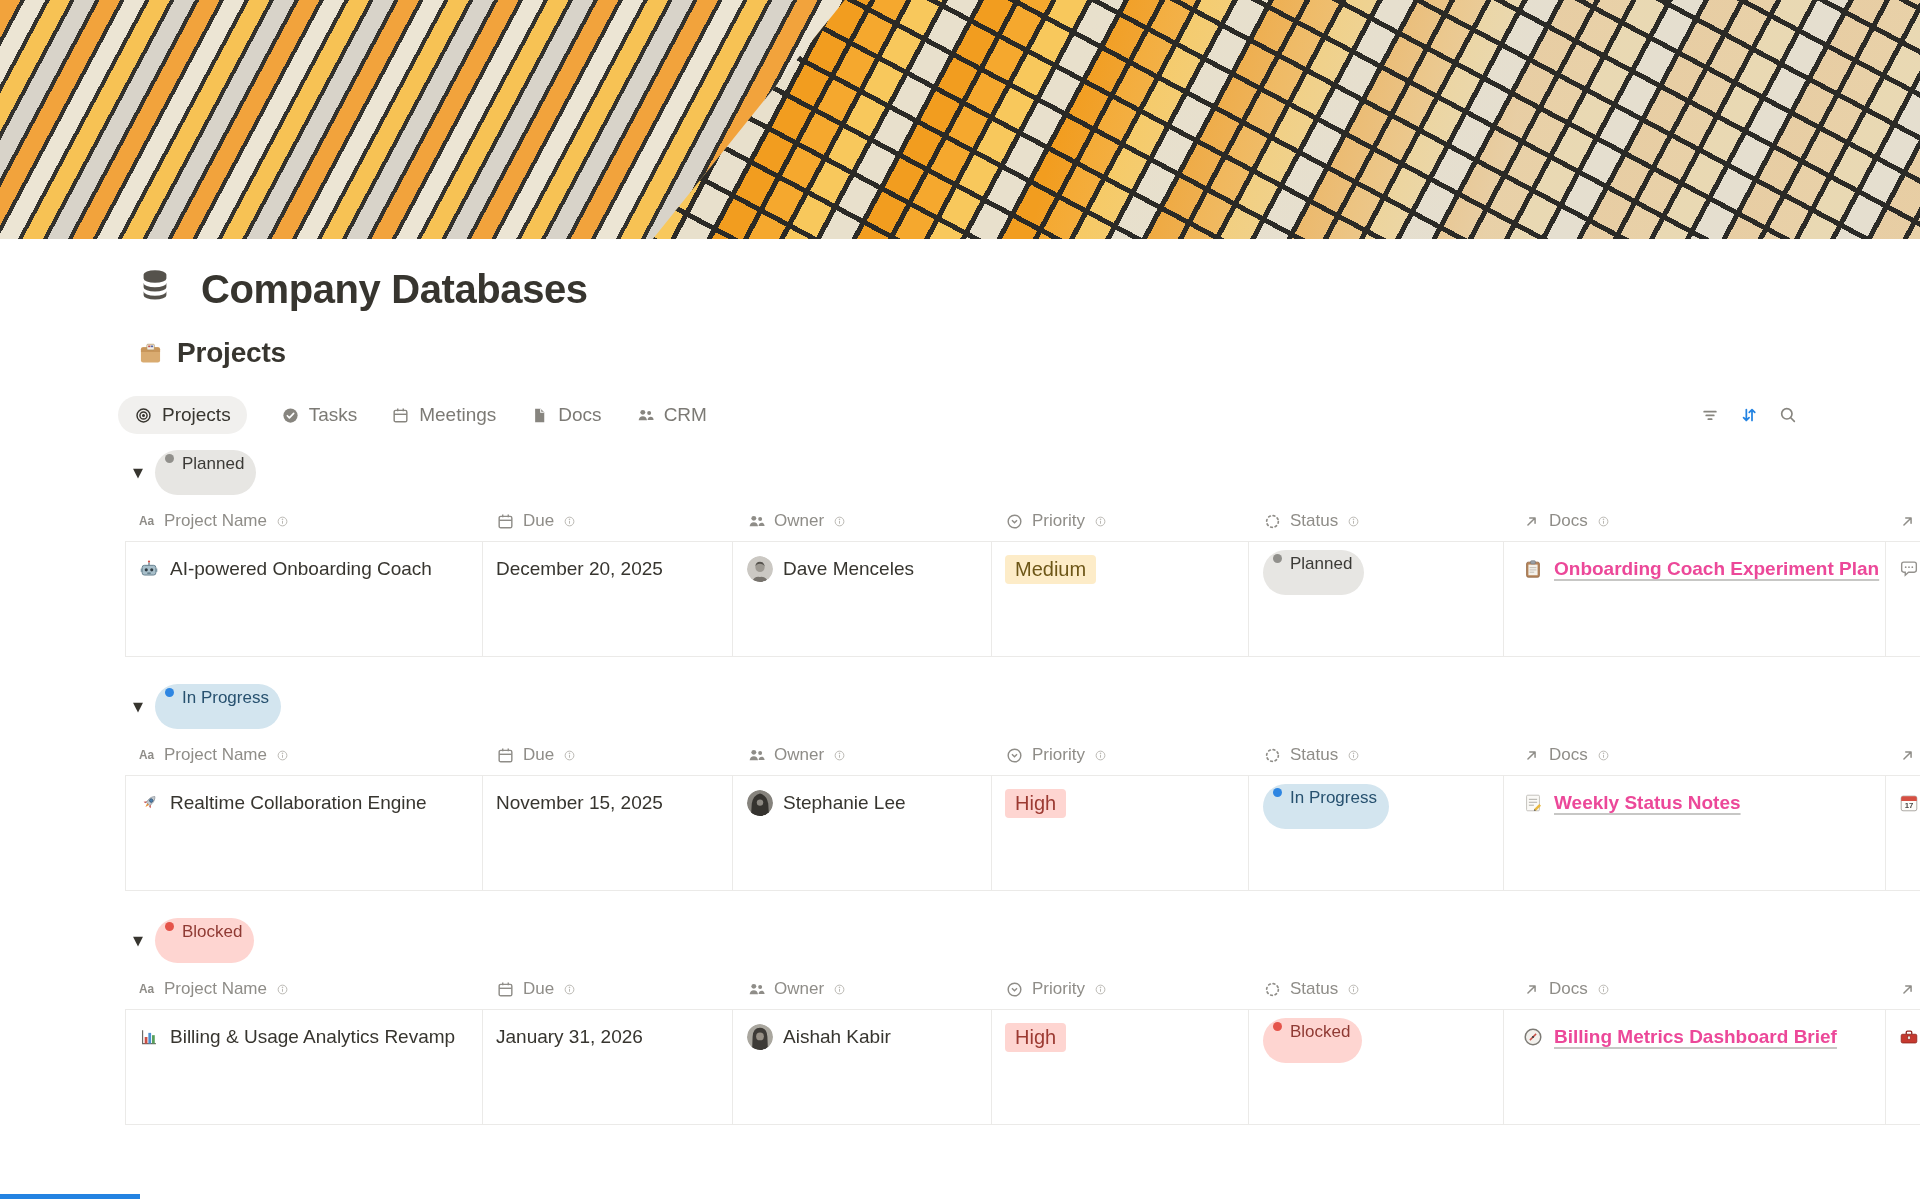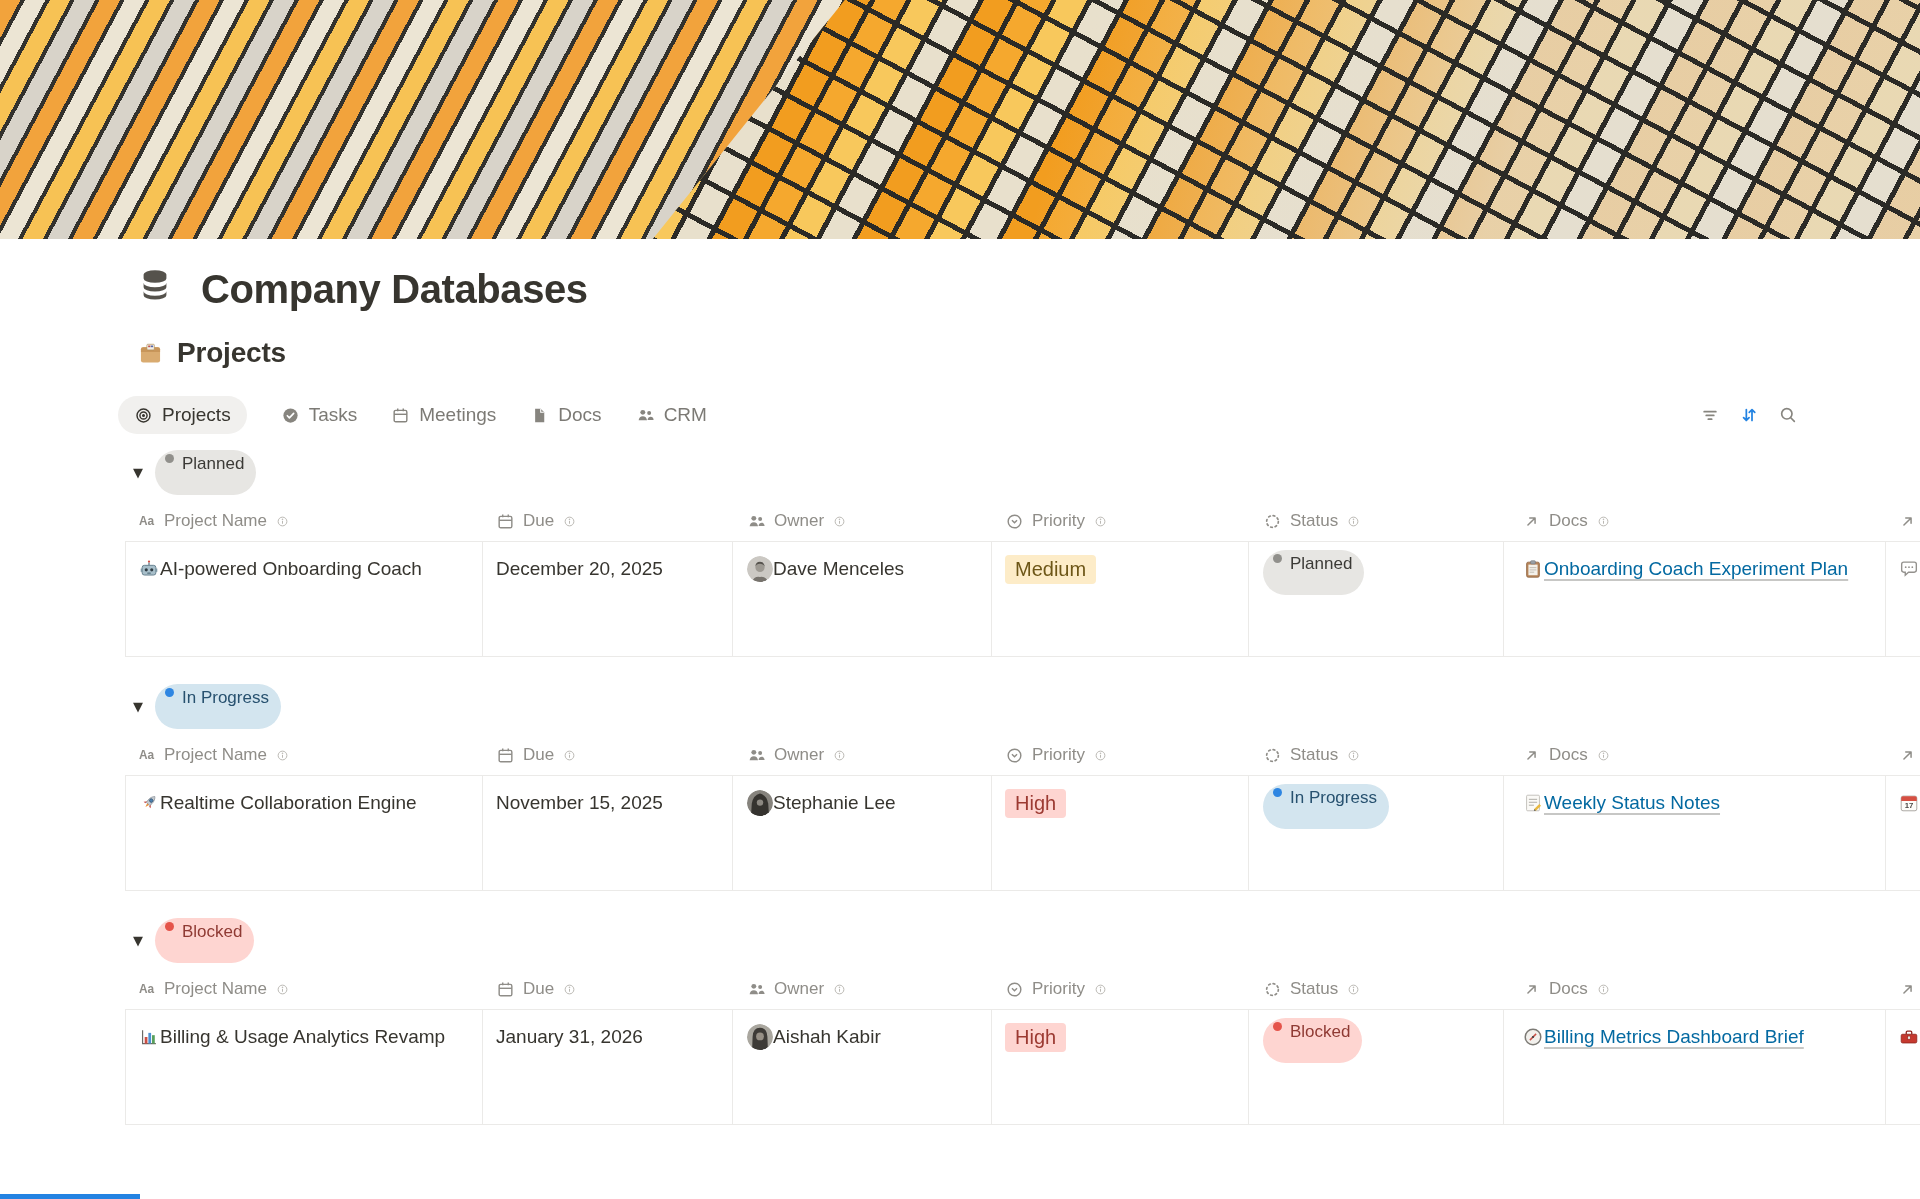--- a/index.html
+++ b/index.html
@@ -59,28 +59,28 @@
   .cell{box-sizing:border-box;border-right:1px solid #ebeae8;padding-top:8px;}
   .c1{width:358px;padding-left:12px;border-left:1px solid #ebeae8;}
   .c2{width:250px;padding-left:13px;}
   .c3{width:259px;padding-left:14px;}
   .c4{width:257px;padding-left:13px;}
   .c5{width:255px;padding-left:14px;}
   .c6{width:382px;padding-left:18px;}
   .c7{flex:1;border-right:none;padding-left:12px;overflow:hidden;}
   .hrow .c1,.hrow .c2,.hrow .c3,.hrow .c4,.hrow .c5,.hrow .c6,.hrow .c7{border:none;padding-top:0;}
 
-  .line{display:flex;align-items:center;min-height:38px;font-size:19px;}
+  .line{display:flex;align-items:center;gap:10px;min-height:38px;font-size:19px;}
   .line svg.pg-ic{width:22px;height:22px;flex:none;}
   .name-text{font-weight:500;}
   .avatar{width:26px;height:26px;border-radius:50%;flex:none;}
   .badge{display:inline-block;padding:3px 10px;border-radius:4px;font-size:20px;}
   .badge-yellow{background:#fdecc8;color:#6d5617;}
   .badge-red{background:#fed5d1;color:#9c3a32;}
-  .doc-link{font-size:19px;font-weight:400;color:#0369a1;cursor:pointer;
+  .doc-link{font-size:19px;font-weight:700;color:#ec4899;cursor:pointer;
             text-decoration:underline;text-decoration-color:rgba(55,53,47,.28);
             text-decoration-thickness:1.5px;text-underline-offset:4px;}
   .scroll-thumb{position:absolute;left:0;bottom:0;width:140px;height:5px;background:#2383e2;}
 </style>
 </head>
 <body>
 
 <svg width="0" height="0" style="position:absolute" aria-hidden="true">
   <defs>
     <symbol id="i-aa" viewBox="0 0 24 24">

